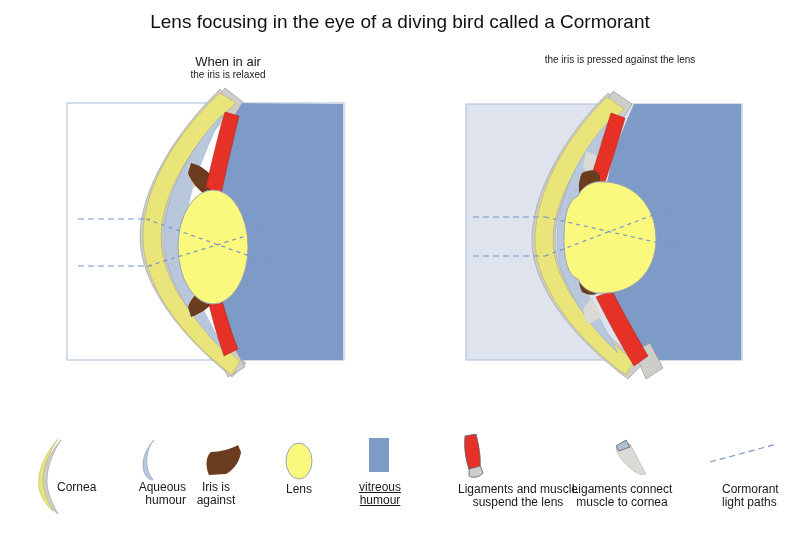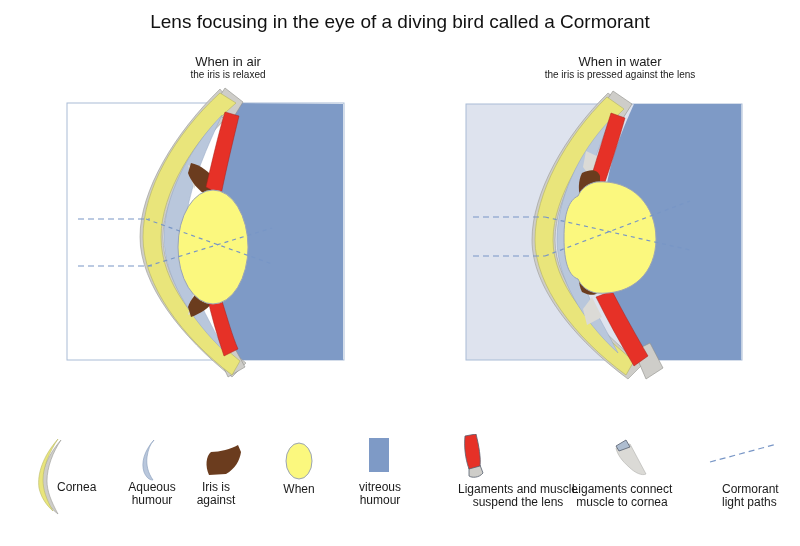--- a/index.html
+++ b/index.html
@@ -26,21 +26,20 @@
 
 <div class="page">
 
   <div class="abs panel-head" style="left:128px;top:54px;width:200px;">
     <div class="h">When in air</div>
     <div class="sh">the iris is relaxed</div>
   </div>
 
   <div class="abs title">Lens focusing in the eye of a diving bird called a Cormorant</div>
   <div class="abs panel-head" style="left:520px;top:54px;width:200px;">
-    <div class="h">When in water</div>
     <div class="sh">the iris is pressed against the lens</div>
   </div>
 
   <svg class="abs" style="left:60px;top:85px;" width="300" height="300" viewBox="0 0 300 300">
     <defs>
       <clipPath id="clip-left">
           <rect x="7" y="18" width="277" height="257"></rect>
         </clipPath>
     </defs>
 
@@ -121,36 +120,36 @@
 
     <svg class="abs" style="left:33px;top:437px;" width="30" height="78" viewBox="0 0 30 78">
       <path d="M28,3 C13,20 7,38 9,52 C11,62 17,71 25,77 C18,64 14,54 14,44 C14,30 20,15 28,3 Z" stroke="#9a9a96" stroke-width="0.6" fill="#cecdc9"></path>
       <path d="M25,2 C10,19 4,37 6,51 C8,60 13,68 20,74 C13,62 10,52 10,43 C10,29 17,14 25,2 Z" stroke="#b9b96a" stroke-width="0.6" fill="#e9e57b"></path>
     </svg>
     <div class="abs legend-label left" style="left:57px;top:481px;width:46px;">Cornea</div>
 
     <svg class="abs" style="left:140px;top:439px;" width="18" height="42" viewBox="0 0 18 42">
       <path d="M14,1 C4,12 1,24 4,33 C6,38 9,41 13,41 C8,34 6,26 7,18 C8,11 10,5 14,1 Z" stroke="#8fa3c0" stroke-width="0.7" fill="#b9c7dc"></path>
     </svg>
-    <div class="abs legend-label" style="left:118px;top:481px;width:68px;">Aqueous humour</div>
+    <div class="abs legend-label" style="left:118px;top:481px;width:68px;text-align:right;">Aqueous humour</div>
 
     <svg class="abs" style="left:202px;top:444px;" width="40" height="33" viewBox="0 0 40 33">
       <path d="M36,1 L39,8 C38,16 33,25 24,30 L7,31 C3,22 4,12 9,8 C18,8 29,5 36,1 Z" fill="#6b3c1e"></path>
     </svg>
     <div class="abs legend-label" style="left:182px;top:481px;width:68px;">Iris is against</div>
 
     <svg class="abs" style="left:284px;top:441px;" width="30" height="40" viewBox="0 0 30 40">
       <ellipse cx="15" cy="20" rx="13" ry="18" stroke="#9aa4b6" stroke-width="1" fill="#fbf87e"></ellipse>
     </svg>
-    <div class="abs legend-label" style="left:277px;top:483px;width:44px;">When</div>
+    <div class="abs legend-label" style="left:277px;top:483px;width:44px;">Lens</div>
 
     <svg class="abs" style="left:369px;top:438px;" width="20" height="34" viewBox="0 0 20 34">
       <rect x="0" y="0" width="20" height="34" fill="#7e9ac6"></rect>
     </svg>
-    <div class="abs legend-label" style="left:350px;top:481px;width:60px;">vitreous humour</div>
+    <div class="abs legend-label" style="left:350px;top:481px;width:60px;text-decoration:underline;">vitreous humour</div>
 
     <svg class="abs" style="left:459px;top:434px;" width="28" height="45" viewBox="0 0 28 45">
       <path d="M10,34 L21,31 L24,39 C20,44 13,44 10,42 Z" stroke="#57606e" stroke-width="0.8" fill="#cecdc9"></path>
       <path d="M6,2 L17,0 C20,12 22,24 21,32 L10,35 C6,24 5,12 6,2 Z" stroke="#57606e" stroke-width="0.8" fill="#e63127"></path>
     </svg>
     <div class="abs legend-label" style="left:439px;top:483px;width:158px;">Ligaments and muscle suspend the lens</div>
 
     <svg class="abs" style="left:612px;top:438px;" width="38" height="40" viewBox="0 0 38 40">
       <path d="M4,10 L18,6 L34,36 C30,38 23,35 17,29 C10,23 5,16 4,10 Z" stroke="#b0b0ac" stroke-width="0.6" fill="#dbdad6"></path>
       <path d="M4,8 L14,2 L18,9 L7,13 Z" fill="#aebdd0" stroke="#57606e" stroke-width="0.8"></path>

